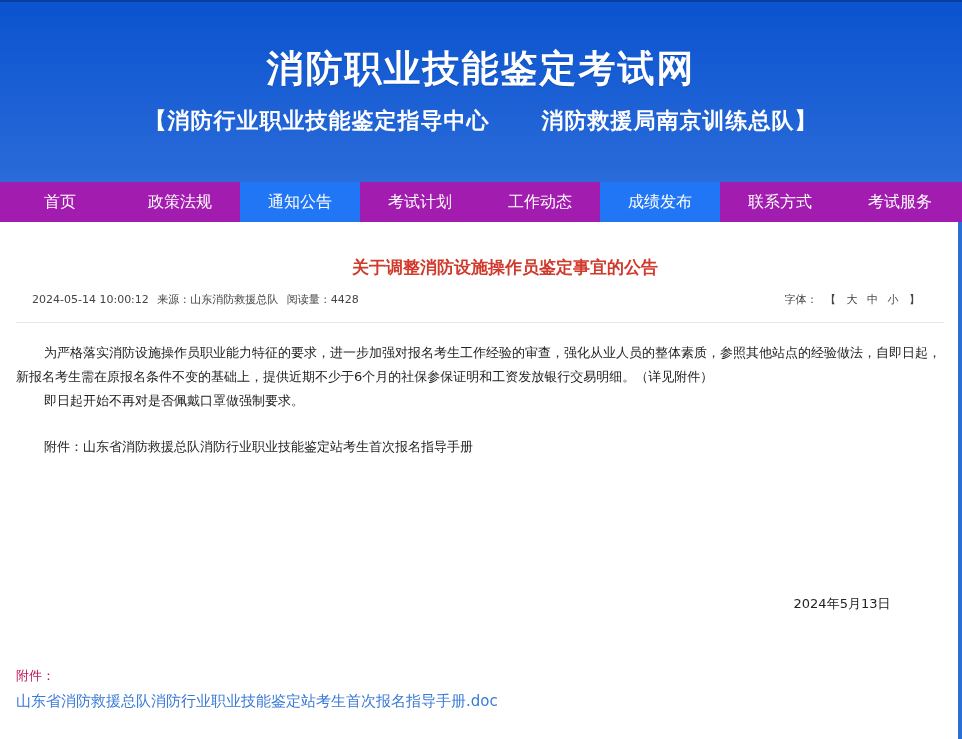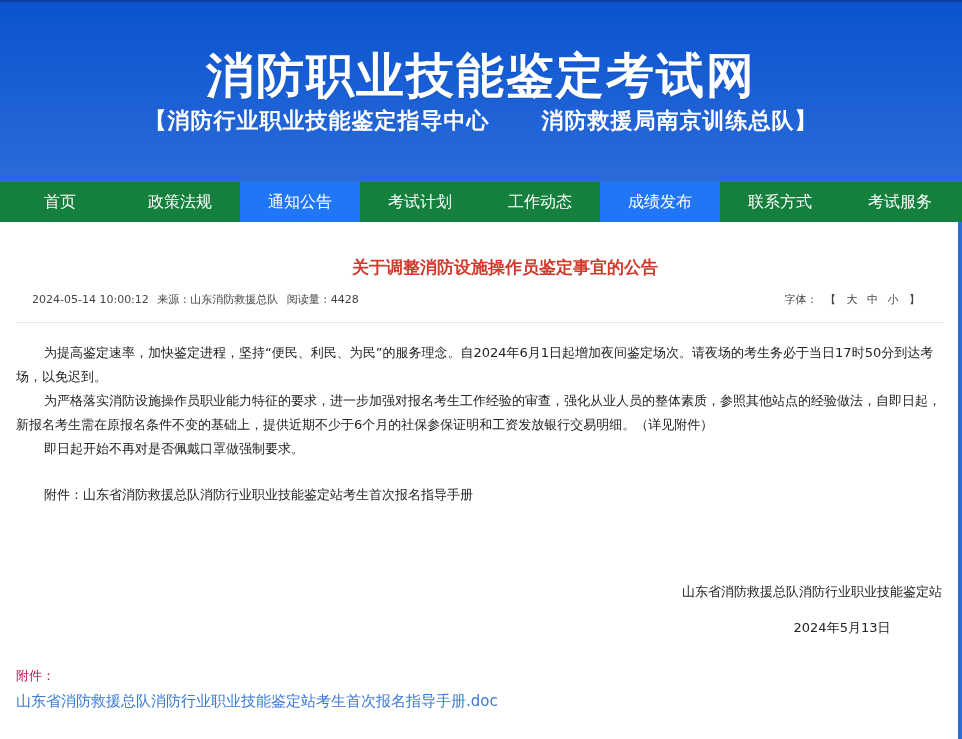--- a/index.html
+++ b/index.html
@@ -7,32 +7,32 @@
     body { font-family: "DejaVu Sans", "Liberation Sans", sans-serif; color: #222; position: relative; }
 
     .top-strip { position: absolute; left: 0; top: 0; width: 962px; height: 2px; background: #0a3f9e; }
     .banner {
       position: absolute; left: 0; top: 2px; width: 962px; height: 180px;
       background: linear-gradient(180deg, #0b53cf 0%, #1a5fd4 50%, #2b6bd9 100%);
       text-align: center; color: #ffffff;
     }
     .banner-title {
       position: absolute; left: 0; top: 42px; width: 100%;
-      font-size: 48px; font-weight: bold; letter-spacing: 2px;
+      font-size: 37px; font-weight: bold; letter-spacing: 2px;
       text-shadow: 0 1px 1px rgba(0,0,0,0.15);
     }
     .banner-sub {
       position: absolute; left: 0; top: 104px; width: 100%;
       font-size: 22px; font-weight: bold; letter-spacing: 1px;
       white-space: pre;
     }
 
     .nav {
       position: absolute; left: 0; top: 182px; width: 962px; height: 40px;
-      background: #15803d; display: flex;
+      background: #a21caf; display: flex;
     }
     .nav-item {
       width: 120px; height: 40px; line-height: 40px; text-align: center;
       color: #ffffff; font-size: 16px; cursor: pointer;
     }
     .nav-item.active { background: #2176f5; }
 
     .right-strip { position: absolute; left: 958px; top: 222px; width: 4px; height: 517px; background: #2a6fd6; }
 
     .article-title {
@@ -105,25 +105,23 @@
   <span class="br">【</span>
   <span class="opt">大</span>
   <span class="opt">中</span>
   <span class="opt">小</span>
   <span class="br">】</span>
 </div>
 
 <div class="divider"></div>
 
 <div class="content">
-  <p>为提高鉴定速率，加快鉴定进程，坚持“便民、利民、为民”的服务理念。自2024年6月1日起增加夜间鉴定场次。请夜场的考生务必于当日17时50分到达考场，以免迟到。</p>
   <p>为严格落实消防设施操作员职业能力特征的要求，进一步加强对报名考生工作经验的审查，强化从业人员的整体素质，参照其他站点的经验做法，自即日起，新报名考生需在原报名条件不变的基础上，提供近期不少于6个月的社保参保证明和工资发放银行交易明细。（详见附件）</p>
   <p>即日起开始不再对是否佩戴口罩做强制要求。</p>
   <p class="attach-inline">附件：山东省消防救援总队消防行业职业技能鉴定站考生首次报名指导手册</p>
 </div>
 
 <div class="signature">
-  <div>山东省消防救援总队消防行业职业技能鉴定站</div>
   <div class="date">2024年5月13日</div>
 </div>
 
 <div class="attach-label">附件：</div>
 <a class="attach-link">山东省消防救援总队消防行业职业技能鉴定站考生首次报名指导手册.doc</a>
 
 </body></html>

